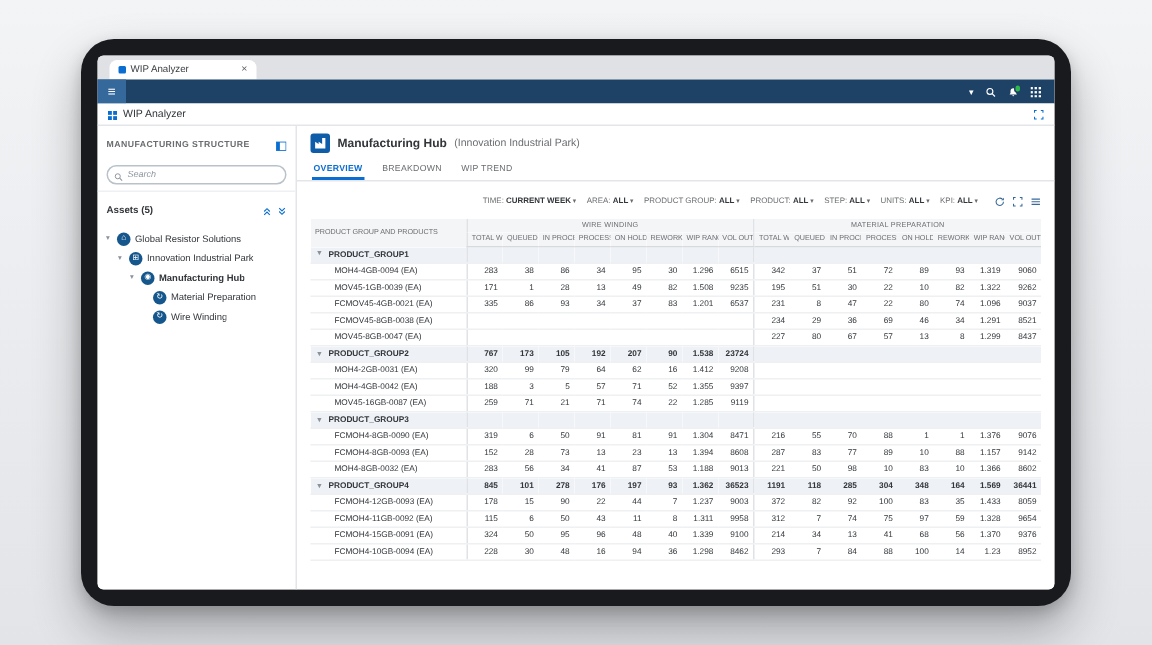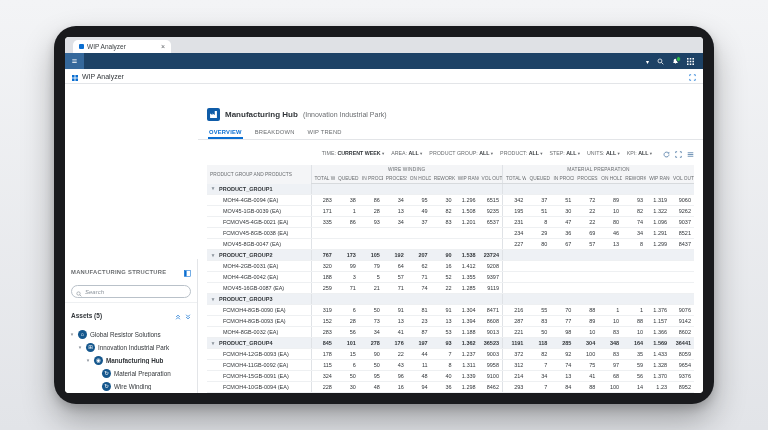--- a/index.html
+++ b/index.html
@@ -29,21 +29,21 @@
   .bell-dot{position:absolute;top:-1.5px;right:-2px;width:3.5px;height:3.5px;border-radius:50%;
             background:#2eb84c;border:.5px solid #1d4266;}
 
   
   .subbar{height:14px;border-bottom:1px solid #e3e5e8;display:flex;align-items:center;gap:4px;
           padding:0 7px;flex:0 0 auto;background:#fff;}
   .subbar-title{font-size:7px;color:#32363a;}
   .subbar-right{margin-left:auto;display:flex;gap:5px;}
 
   
-  .content{flex:1;display:flex;min-height:0;align-items:flex-end;}
+  .content{flex:1;display:flex;min-height:0;}
   .sidebar{width:132px;flex:0 0 auto;border-right:1px solid #e3e5e8;display:flex;
            flex-direction:column;background:#fff;}
   .sb-head{display:flex;align-items:center;justify-content:space-between;padding:4px 6px 3px;}
   .sb-title{font-size:5.8px;font-weight:bold;color:#6a6d70;letter-spacing:.3px;}
   .search-wrap{padding:1px 6px 4px;}
   .search-box{display:flex;align-items:center;gap:3px;border:1px solid #b9c1c9;border-radius:7px;
               height:11px;padding:0 4px;background:#fff;}
   .search-input{border:none;outline:none;flex:1;font-size:6px;font-family:"Liberation Sans",sans-serif;
                 color:#32363a;min-width:0;background:transparent;padding:0;}
   .search-input::placeholder{color:#8e969e;font-style:italic;}

